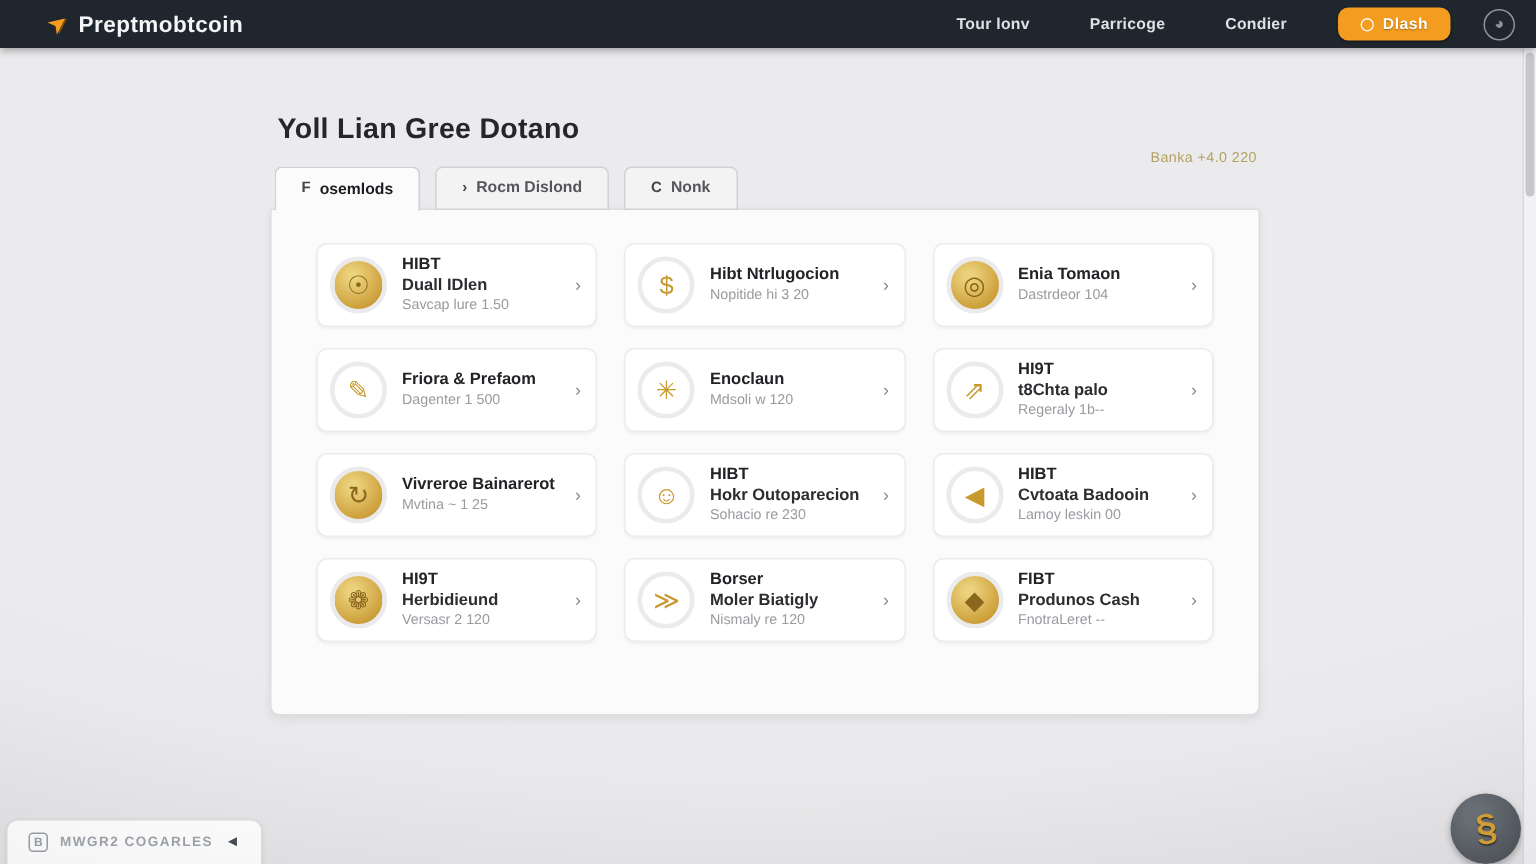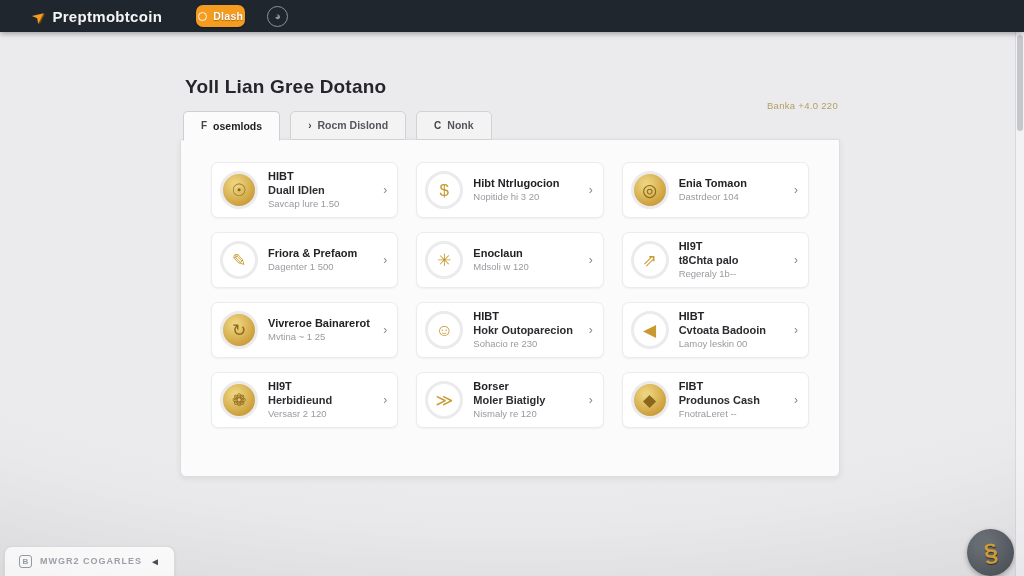--- a/index.html
+++ b/index.html
@@ -9,21 +9,21 @@
 
   
   .navbar { position:absolute; top:0; left:0; right:0; height:32px; background:#20262e;
             display:flex; align-items:center; padding:0 14px; z-index:10;
             box-shadow:0 2px 5px rgba(0,0,0,.3); }
   .brand { display:flex; align-items:center; gap:7px; margin-left:18px; }
   .brand-icon { color:#f39c1f; font-size:16px; display:inline-block; transform:rotate(-38deg); text-shadow:1px 1px 0 #7a4a0a; }
   .brand-name { color:#f4f5f6; font-size:15px; font-weight:bold; letter-spacing:.3px; }
   .nav-links { margin-left:auto; display:flex; align-items:center; gap:40px; }
   .nav-link { color:#dfe1e4; font-size:10.5px; font-weight:600; letter-spacing:.2px; cursor:pointer; }
-  .cta-button { margin-left:34px; background:#f39c1f; border:none; border-radius:7px; padding:5px 2px;
+  .cta-button { margin-left:34px; background:#f39c1f; border:none; border-radius:7px; padding:5px 15px;
                 display:flex; align-items:center; gap:6px; cursor:pointer; box-shadow:0 1px 2px rgba(0,0,0,.35); }
   .cta-circle { width:9px; height:9px; border:1.6px solid #fff; border-radius:50%; display:inline-block; opacity:.9; }
   .cta-label { color:#fff; font-size:10.5px; font-weight:bold; letter-spacing:.3px; text-shadow:0 1px 1px rgba(90,50,0,.5); }
   .nav-avatar { margin-left:22px; width:21px; height:21px; border:1.6px solid #8e949d; border-radius:50%;
                 display:flex; align-items:center; justify-content:center; color:#8e949d; font-size:11px; cursor:pointer; }
 
   
   .page-title { position:absolute; left:185px; top:76px; font-size:19px; font-weight:600; color:#26262a; letter-spacing:.2px; }
   .meta-text { position:absolute; left:752px; top:100px; width:86px; text-align:right; font-size:9.5px; color:#b4a express;
                color:#b3a066; letter-spacing:.3px; }
@@ -76,20 +76,25 @@
 </head>
 <body>
 
 <div class="viewport">
 
   <header class="navbar">
     <div class="brand">
       <span class="brand-icon">➤</span>
       <span class="brand-name">Preptmobtcoin</span>
     </div>
+    <nav class="nav-links">
+      <span class="nav-link">Tour lonv</span>
+      <span class="nav-link">Parricoge</span>
+      <span class="nav-link">Condier</span>
+    </nav>
     <button class="cta-button">
       <span class="cta-circle"></span>
       <span class="cta-label">Dlash</span>
     </button>
     <div class="nav-avatar">◕</div>
   </header>
 
   <h1 class="page-title">Yoll Lian Gree Dotano</h1>
   <div class="meta-text">Banka +4.0 220</div>
 

